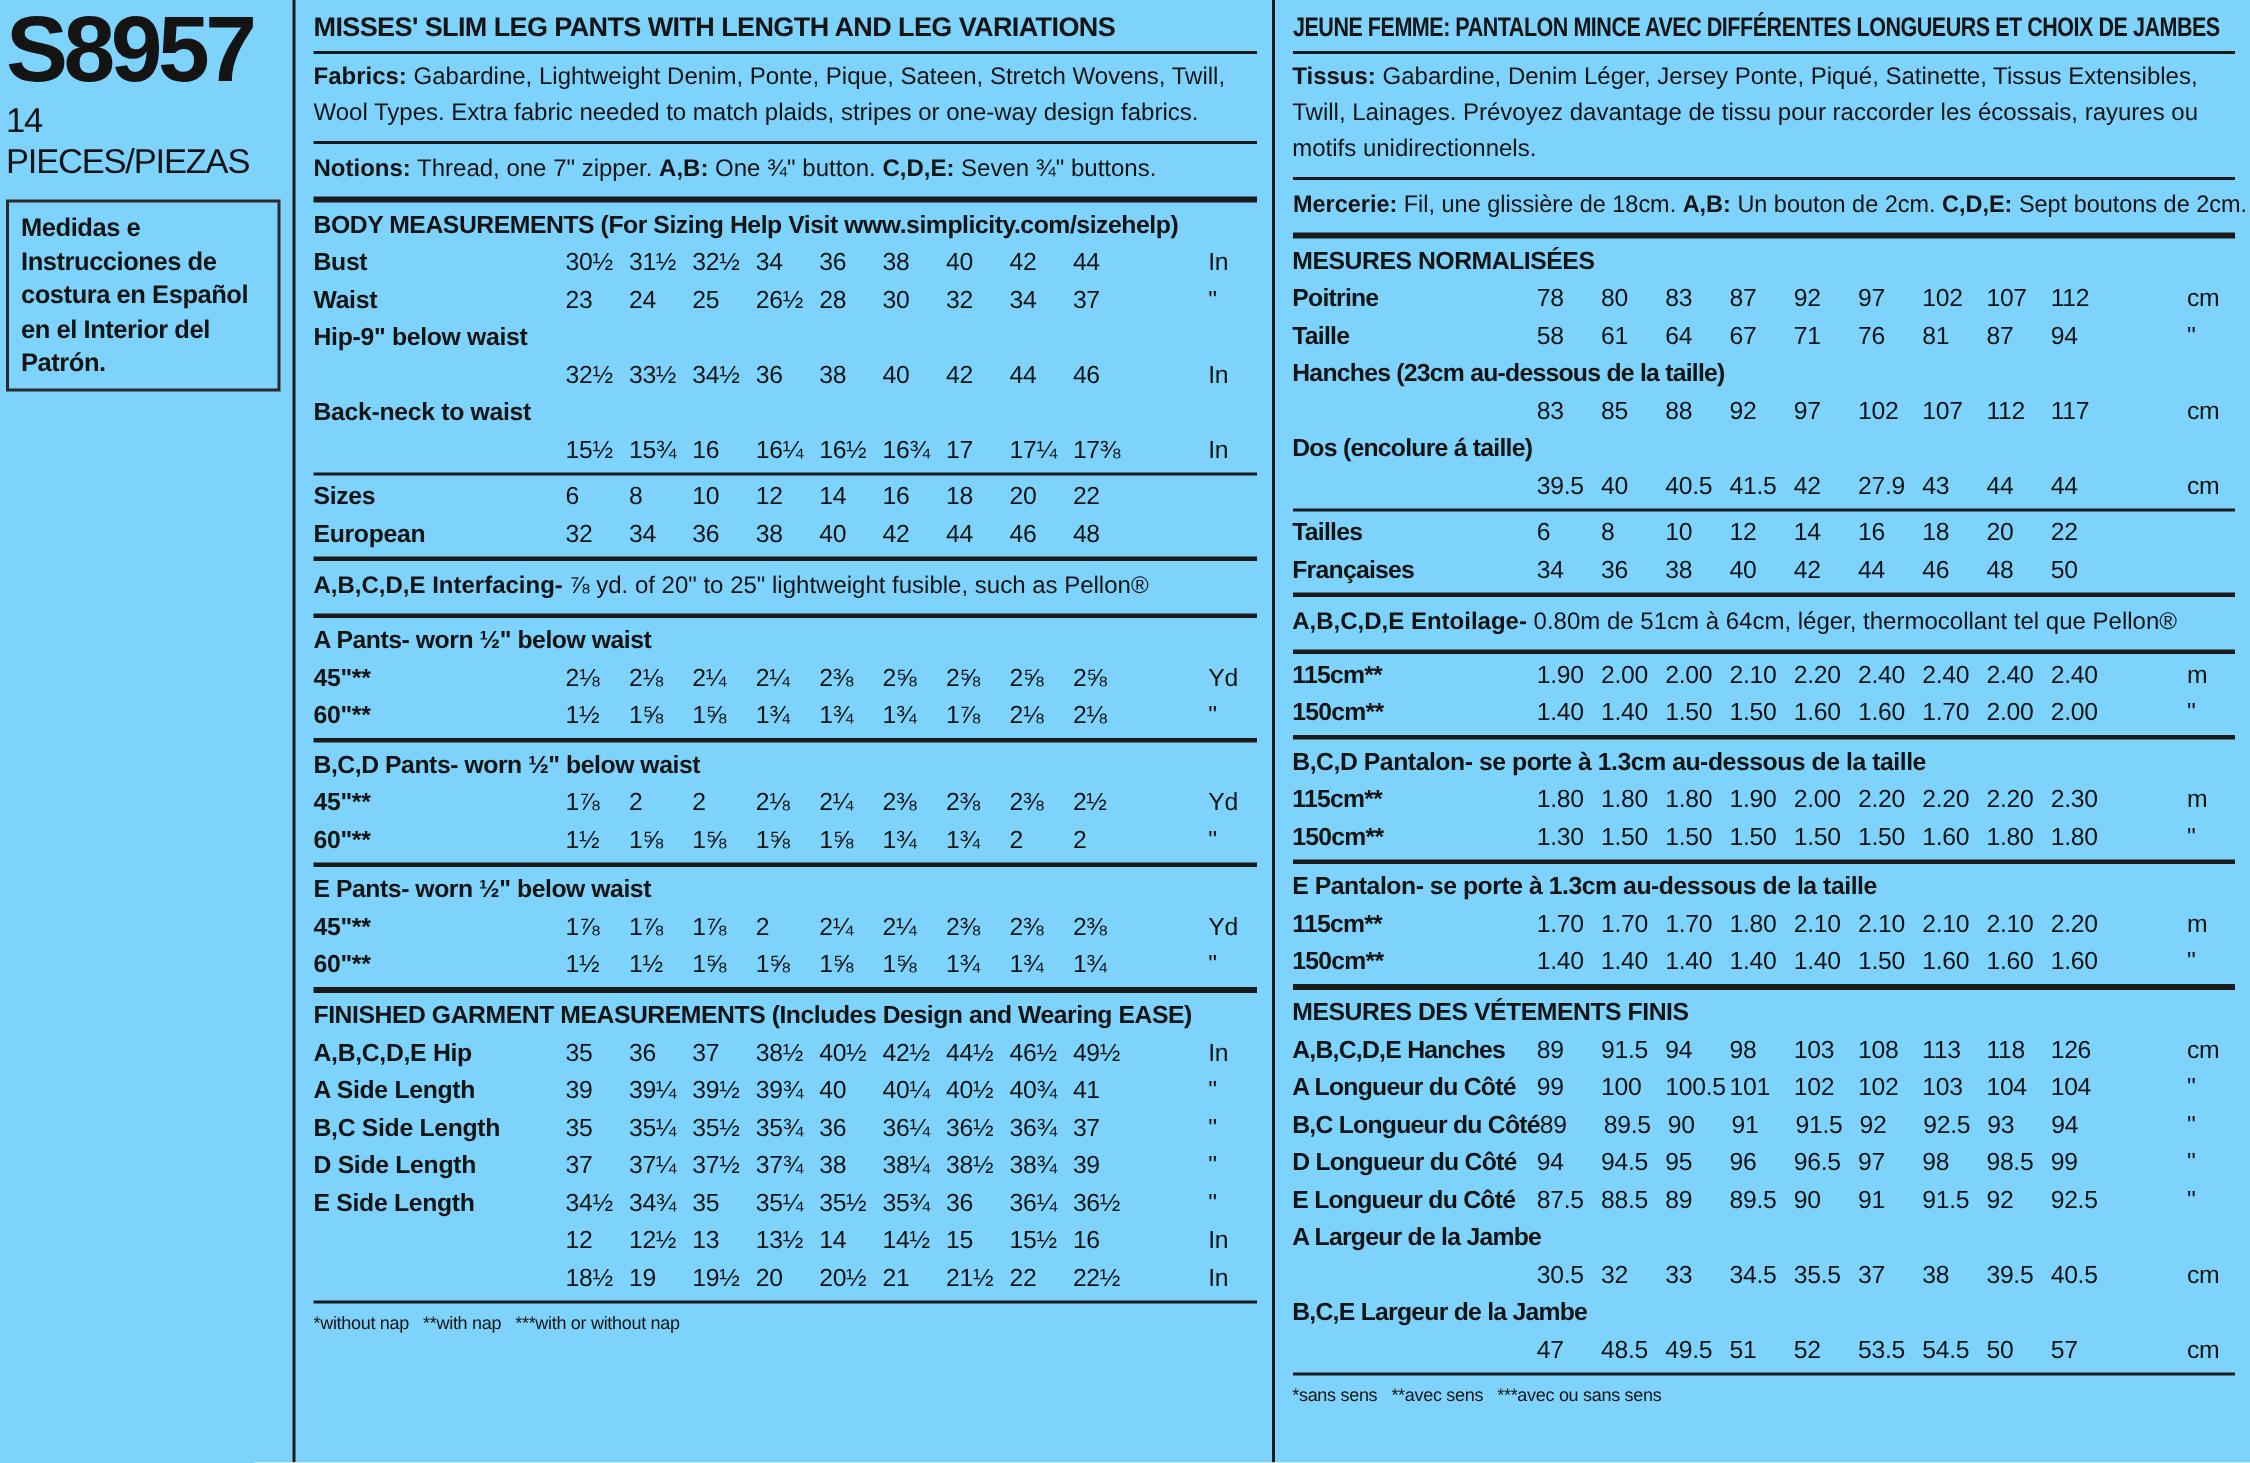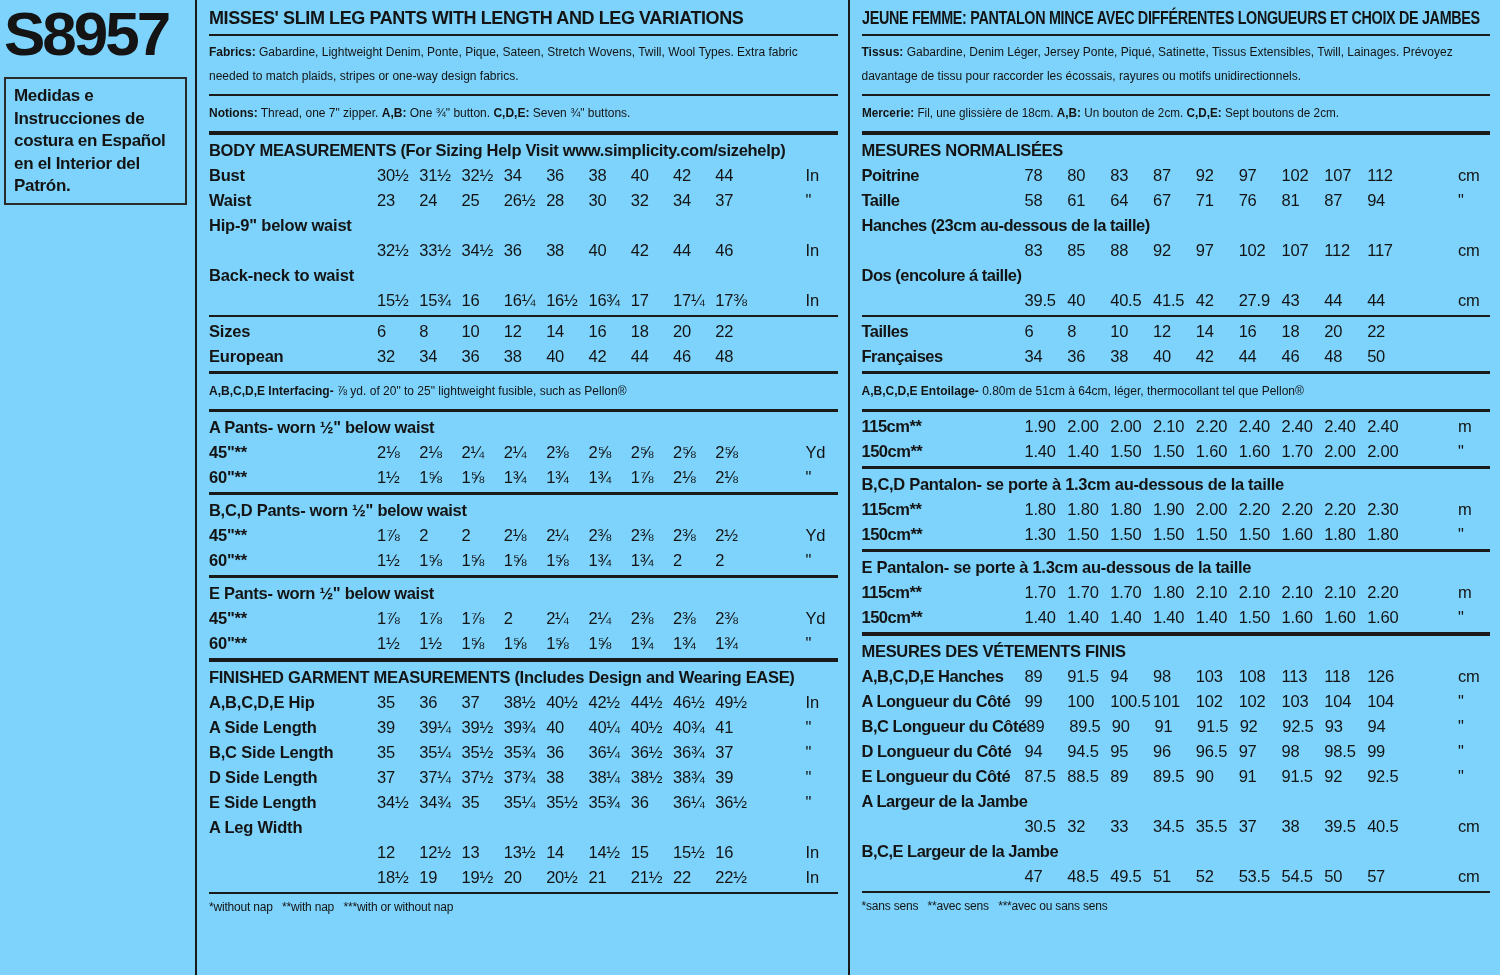--- a/index.html
+++ b/index.html
@@ -10,41 +10,42 @@
   
   .side{flex:0 0 182px;border-right:2px solid #1a1a1a;padding:2px 8px 0 4px;}
   .code{font-size:62px;font-weight:700;letter-spacing:-3px;line-height:1.02;}
   .pieces{font-size:23px;letter-spacing:-0.8px;margin-top:2px;}
   .note{border:2px solid #2a2a2a;margin-top:12px;padding:6px 8px;font-weight:700;font-size:17px;line-height:1.32;width:183px;letter-spacing:-0.3px;}
 
   
   .panel{flex:1 1 0;padding:5px 10px 2px 12px;overflow:hidden;}
   .panel-fr{border-left:2px solid #1a1a1a;}
   .ptitle{font-weight:700;font-size:18px;line-height:26px;border-bottom:2.5px solid #1a1a1a;padding-bottom:3px;margin-bottom:1px;letter-spacing:-0.4px;}
-  .para{font-size:12px;line-height:24px;padding:3px 0 4px;}
+  .para{font-size:16px;line-height:24px;padding:3px 0 4px;}
   .para .b{font-weight:700;}
   .hline{font-weight:700;font-size:16.5px;line-height:26px;letter-spacing:-0.3px;}
   .trow{display:flex;line-height:25px;font-size:16.5px;letter-spacing:-0.2px;}
   .tlabel{flex:0 0 168px;font-weight:700;white-space:nowrap;}
   .panel-fr .tlabel{flex-basis:163px;letter-spacing:-0.5px;}
   .lblrow .tlabel{flex:1 1 auto;}
   .tval{flex:1 1 0;white-space:nowrap;}
   .tunit{flex:0 0 32px;text-align:left;margin-left:48px;}
   .rule{background:#1a1a1a;margin:2px 0;}
   .r1{height:2px;} .r2{height:3px;} .r3{height:4px;}
   .foot{font-size:12px;line-height:20px;padding-top:1px;letter-spacing:-0.2px;}
   .fit{display:inline-block;white-space:pre;transform-origin:0 50%;}
 </style>
 </head>
 <body>
 
 <div class="page">
 
   <div class="side">
     <div class="code">S8957</div>
+    <div class="pieces">14 PIECES/PIEZAS</div>
     <div class="note">Medidas e Instrucciones de costura en Español en el Interior del Patrón.</div>
   </div>
 
   <div class="panel panel-en">
       <div class="ptitle"><span class="fit">MISSES' SLIM LEG PANTS WITH LENGTH AND LEG VARIATIONS</span></div>
       <div class="para"><span class="b">Fabrics:</span><span class="n"> Gabardine, Lightweight Denim, Ponte, Pique, Sateen, Stretch Wovens, Twill, Wool Types. Extra fabric needed to match plaids, stripes or one-way design fabrics.</span></div>
       <div class="rule r1"></div>
       <div class="para"><span class="fit"><span class="b">Notions:</span><span class="n"> Thread, one 7" zipper. </span><span class="b">A,B:</span><span class="n"> One ¾" button. </span><span class="b">C,D,E:</span><span class="n"> Seven ¾" buttons.</span></span></div>
       <div class="rule r3"></div>
       <div class="hline"><span class="fit">BODY MEASUREMENTS (For Sizing Help Visit www.simplicity.com/sizehelp)</span></div>
@@ -279,23 +280,20 @@
         <span class="tval">34¾</span>
         <span class="tval">35</span>
         <span class="tval">35¼</span>
         <span class="tval">35½</span>
         <span class="tval">35¾</span>
         <span class="tval">36</span>
         <span class="tval">36¼</span>
         <span class="tval">36½</span>
         <span class="tunit">"</span>
       </div>
-      <div class="trow lblrow">
-        <span class="tlabel">A Leg Width</span>
-      </div>
       <div class="trow">
         <span class="tlabel"></span>
         <span class="tval">12</span>
         <span class="tval">12½</span>
         <span class="tval">13</span>
         <span class="tval">13½</span>
         <span class="tval">14</span>
         <span class="tval">14½</span>
         <span class="tval">15</span>
         <span class="tval">15½</span>

